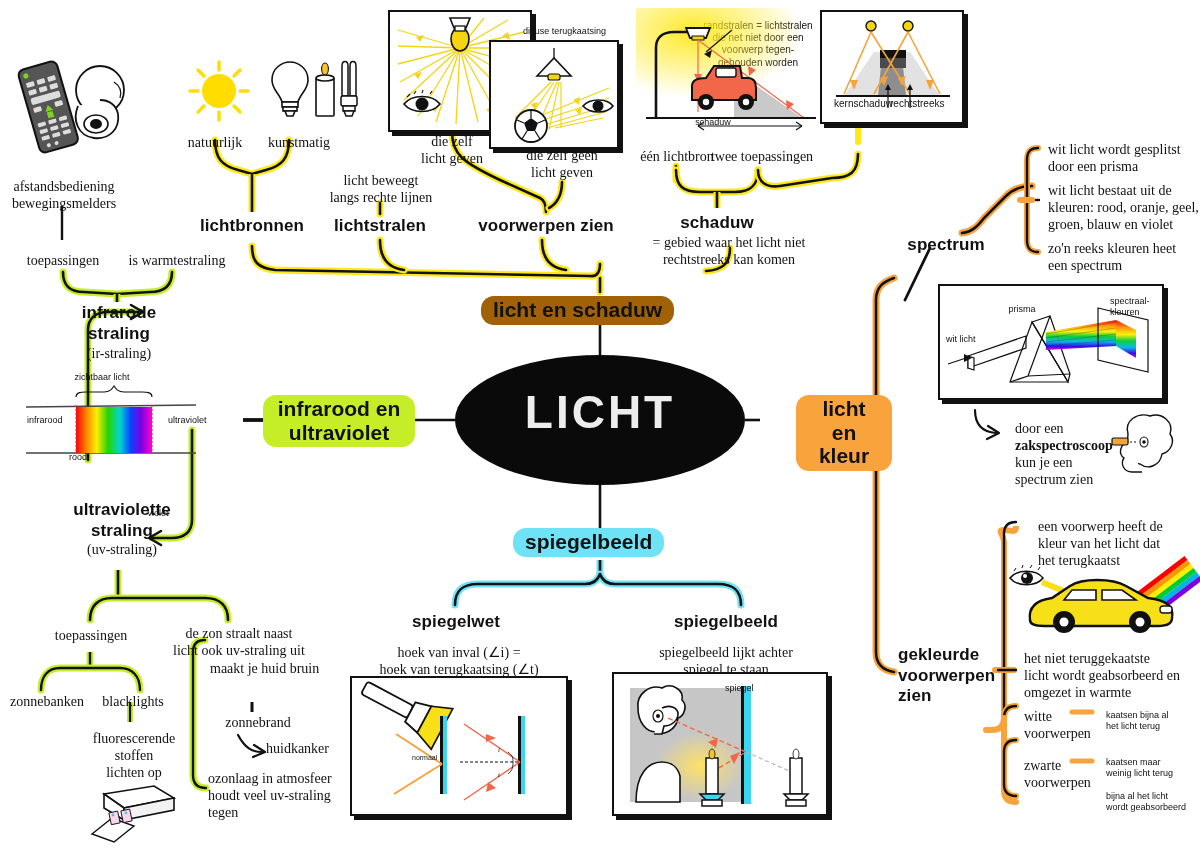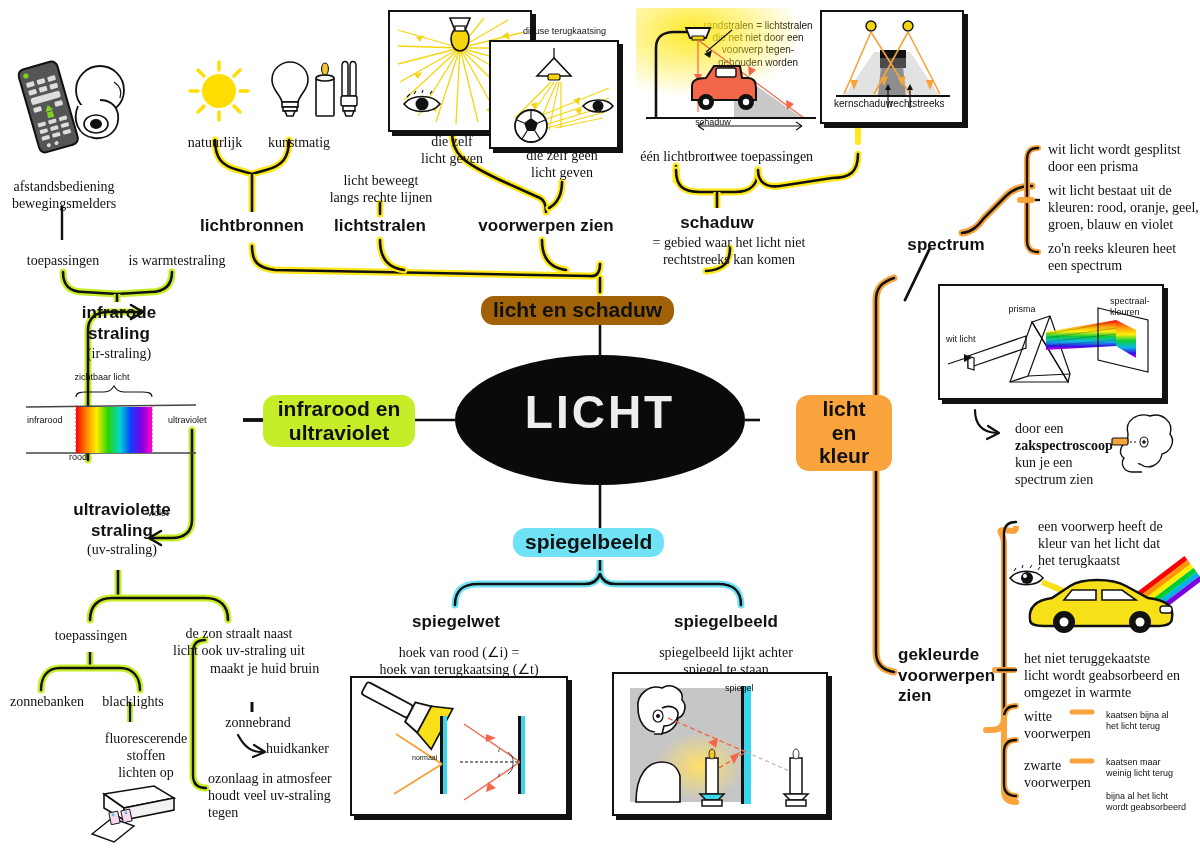--- a/index.html
+++ b/index.html
@@ -498,21 +498,21 @@
   <div class="txt t-tiny l" style="left:168px;top:415px;width:58px;">ultraviolet</div>
   <div class="txt t-tiny c" style="left:58px;top:452px;width:40px;">rood</div>
   <div class="txt t-tiny c" style="left:138px;top:468px;width:40px;margin-top:40px;">violet</div>
 
   <div class="txt t-small c" style="left:44px;top:627px;width:94px;">toepassingen</div>
   <div class="txt t-small c" style="left:164px;top:625px;width:150px;">de zon straalt naast
 licht ook uv-straling uit</div>
 
   <div class="txt t-small c" style="left:6px;top:693px;width:82px;">zonnebanken</div>
   <div class="txt t-small c" style="left:96px;top:693px;width:74px;">blacklights</div>
-  <div class="txt t-small c" style="left:96px;top:730px;width:100px;">fluorescerende
+  <div class="txt t-small c" style="left:84px;top:730px;width:100px;">fluorescerende
 stoffen
 lichten op</div>
 
   <div class="abs" style="left:90px;top:782px;width:86px;height:62px;">
     <svg width="86" height="62" viewBox="0 0 86 62">
       <polygon points="14,12 64,4 84,16 34,26" fill="#fff" stroke="#111" stroke-width="1.6"></polygon>
       <polygon points="14,12 14,26 34,38 34,26" fill="#fff" stroke="#111" stroke-width="1.6"></polygon>
       <polygon points="34,26 34,38 84,28 84,16" fill="#f2f2f2" stroke="#111" stroke-width="1.6"></polygon>
       <polygon points="2,52 22,36 44,44 24,60" fill="#fff" stroke="#111" stroke-width="1.4"></polygon>
       <rect x="20" y="30" width="9" height="12" fill="#fbd6ef" stroke="#111" stroke-width="0.9" transform="rotate(-12 24 36)"></rect>
@@ -525,21 +525,21 @@
   </div>
 
   <div class="txt t-small l" style="left:210px;top:660px;width:150px;">maakt  je huid bruin</div>
   <div class="txt t-small c" style="left:208px;top:714px;width:100px;">zonnebrand</div>
   <div class="txt t-small l" style="left:266px;top:740px;width:100px;">huidkanker</div>
   <div class="txt t-small l" style="left:208px;top:770px;width:150px;">ozonlaag in atmosfeer
 houdt veel uv-straling
 tegen</div>
 
   <div class="txt t-node c" style="left:398px;top:612px;width:116px;">spiegelwet</div>
-  <div class="txt t-small c" style="left:366px;top:644px;width:186px;">hoek van rood (∠i) =
+  <div class="txt t-small c" style="left:366px;top:644px;width:186px;">hoek van inval (∠i) =
 hoek van terugkaatsing (∠t)</div>
 
   <div class="txt t-node c" style="left:666px;top:612px;width:120px;">spiegelbeeld</div>
   <div class="txt t-small c" style="left:636px;top:644px;width:180px;">spiegelbeeld lijkt achter
 spiegel te staan</div>
 
   <div class="card" style="left:350px;top:676px;width:214px;height:136px;">
     <svg class="card-in" viewBox="0 0 214 136">
 
       <g transform="rotate(28 40 30)">

